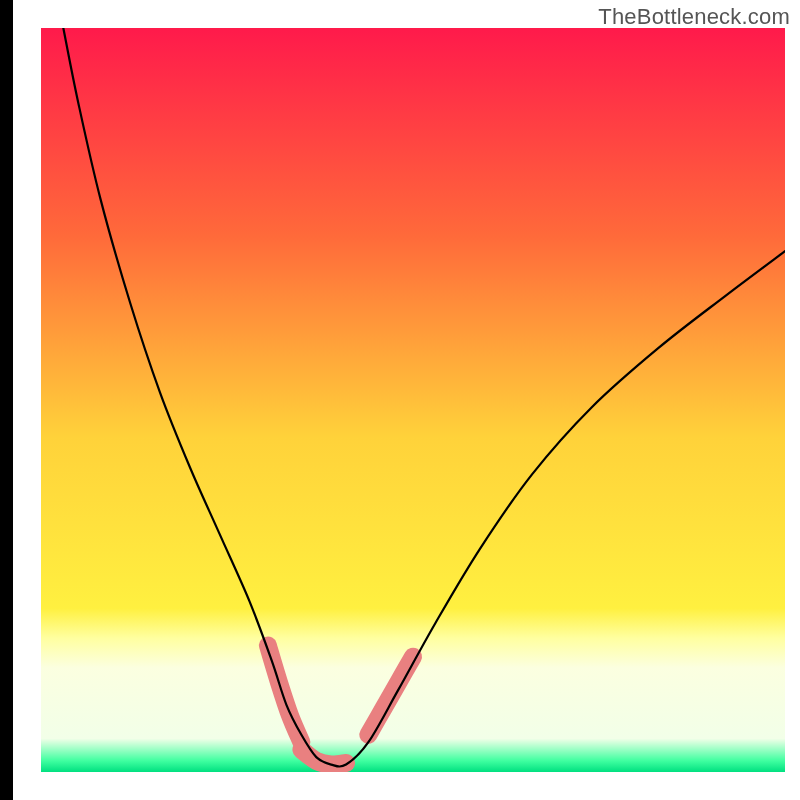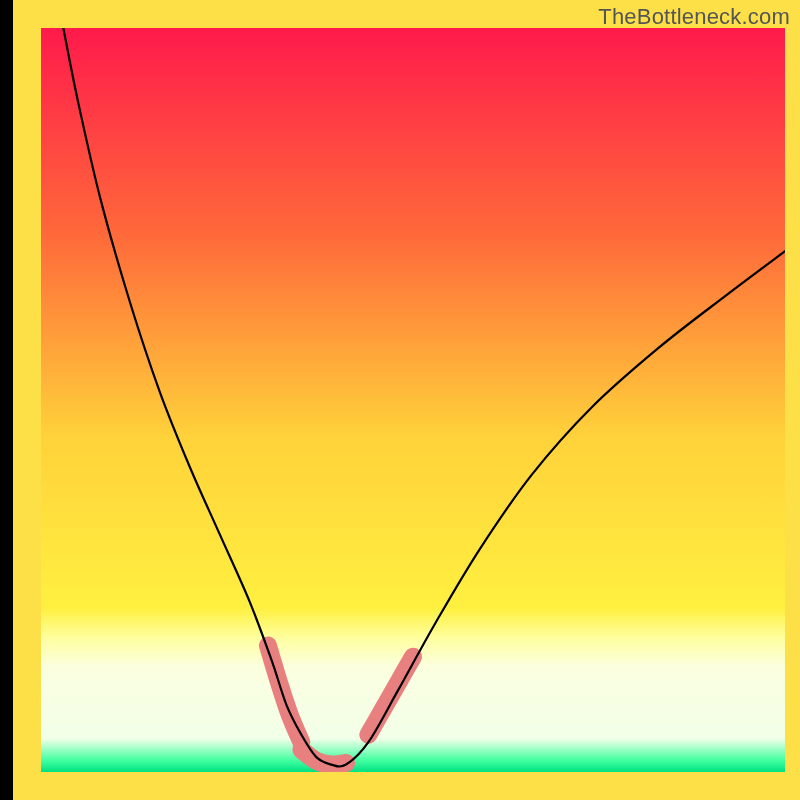--- a/index.html
+++ b/index.html
@@ -7,21 +7,21 @@
     padding: 0;
     width: 800px;
     height: 800px;
     background: #000;
     overflow: hidden;
     font-family: Arial, Helvetica, sans-serif;
   }
   .frame {
     position: absolute;
     inset: 0;
-    background: #fde047;
+    background: #ffffff;
     margin-left: 13px;
   }
   .plot {
     position: absolute;
     left: 28px;
     top: 28px;
     width: 744px;
     height: 744px;
   }
   .watermark {

